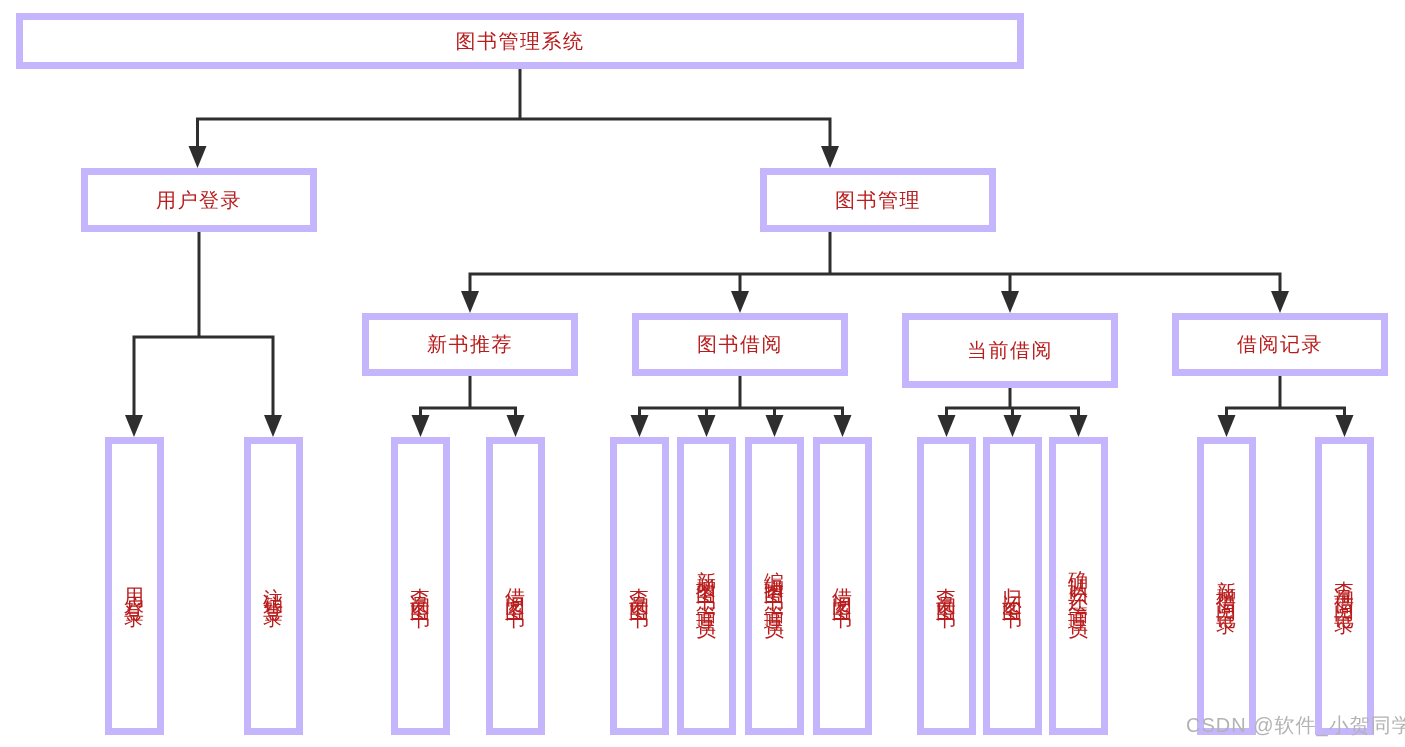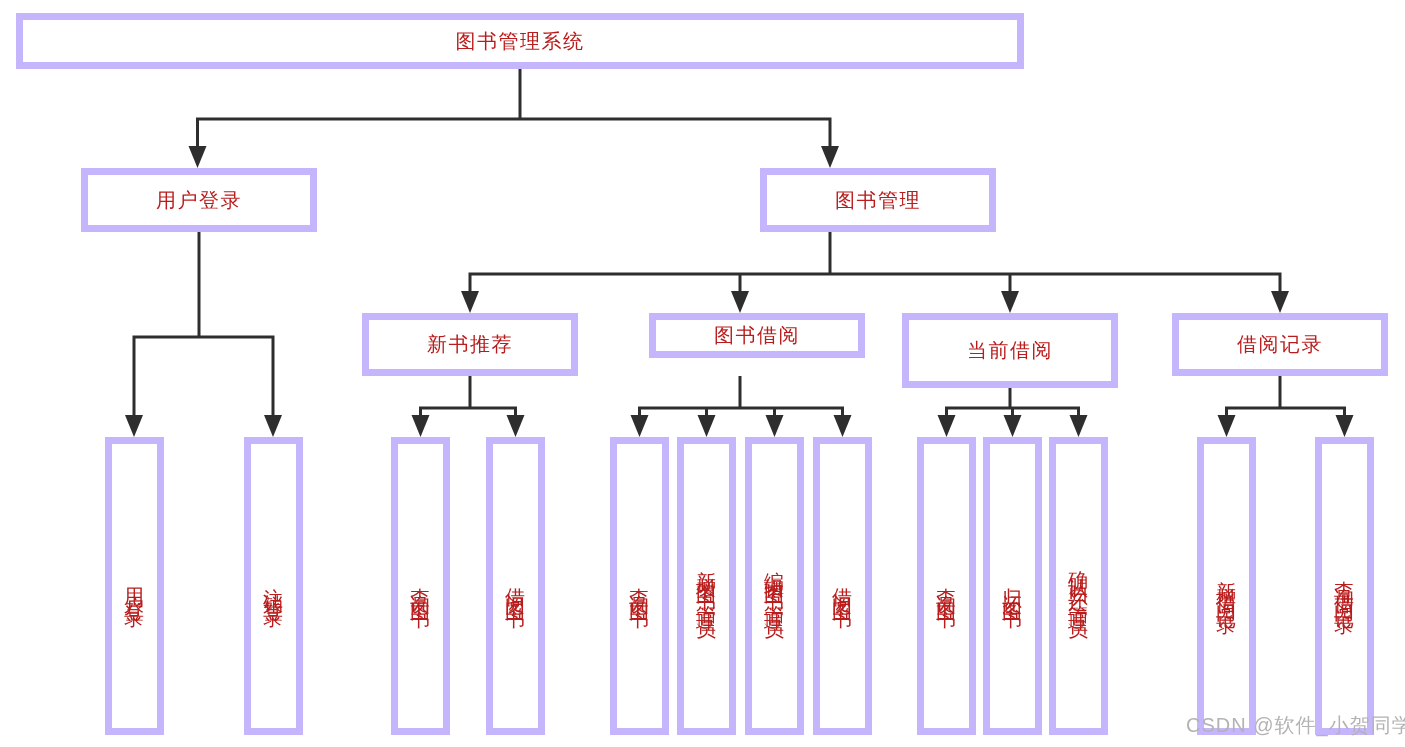--- a/index.html
+++ b/index.html
@@ -85,21 +85,21 @@
   <div class="box" style="left:81px;top:168px;width:236px;height:64px;">
     <span class="h-label">用户登录</span>
   </div>
   <div class="box" style="left:712px;top:168px;width:236px;height:64px;margin-left:48px;">
     <span class="h-label">图书管理</span>
   </div>
 
   <div class="box" style="left:362px;top:313px;width:216px;height:63px;">
     <span class="h-label">新书推荐</span>
   </div>
-  <div class="box" style="left:632px;top:313px;width:216px;height:45px;margin-left:17px;">
+  <div class="box" style="left:632px;top:313px;width:216px;height:63px;">
     <span class="h-label">图书借阅</span>
   </div>
   <div class="box" style="left:902px;top:313px;width:216px;height:75px;">
     <span class="h-label">当前借阅</span>
   </div>
   <div class="box" style="left:1172px;top:313px;width:216px;height:63px;">
     <span class="h-label">借阅记录</span>
   </div>
 
   <div class="box" style="left:105px;top:437px;width:59px;height:298px;">

